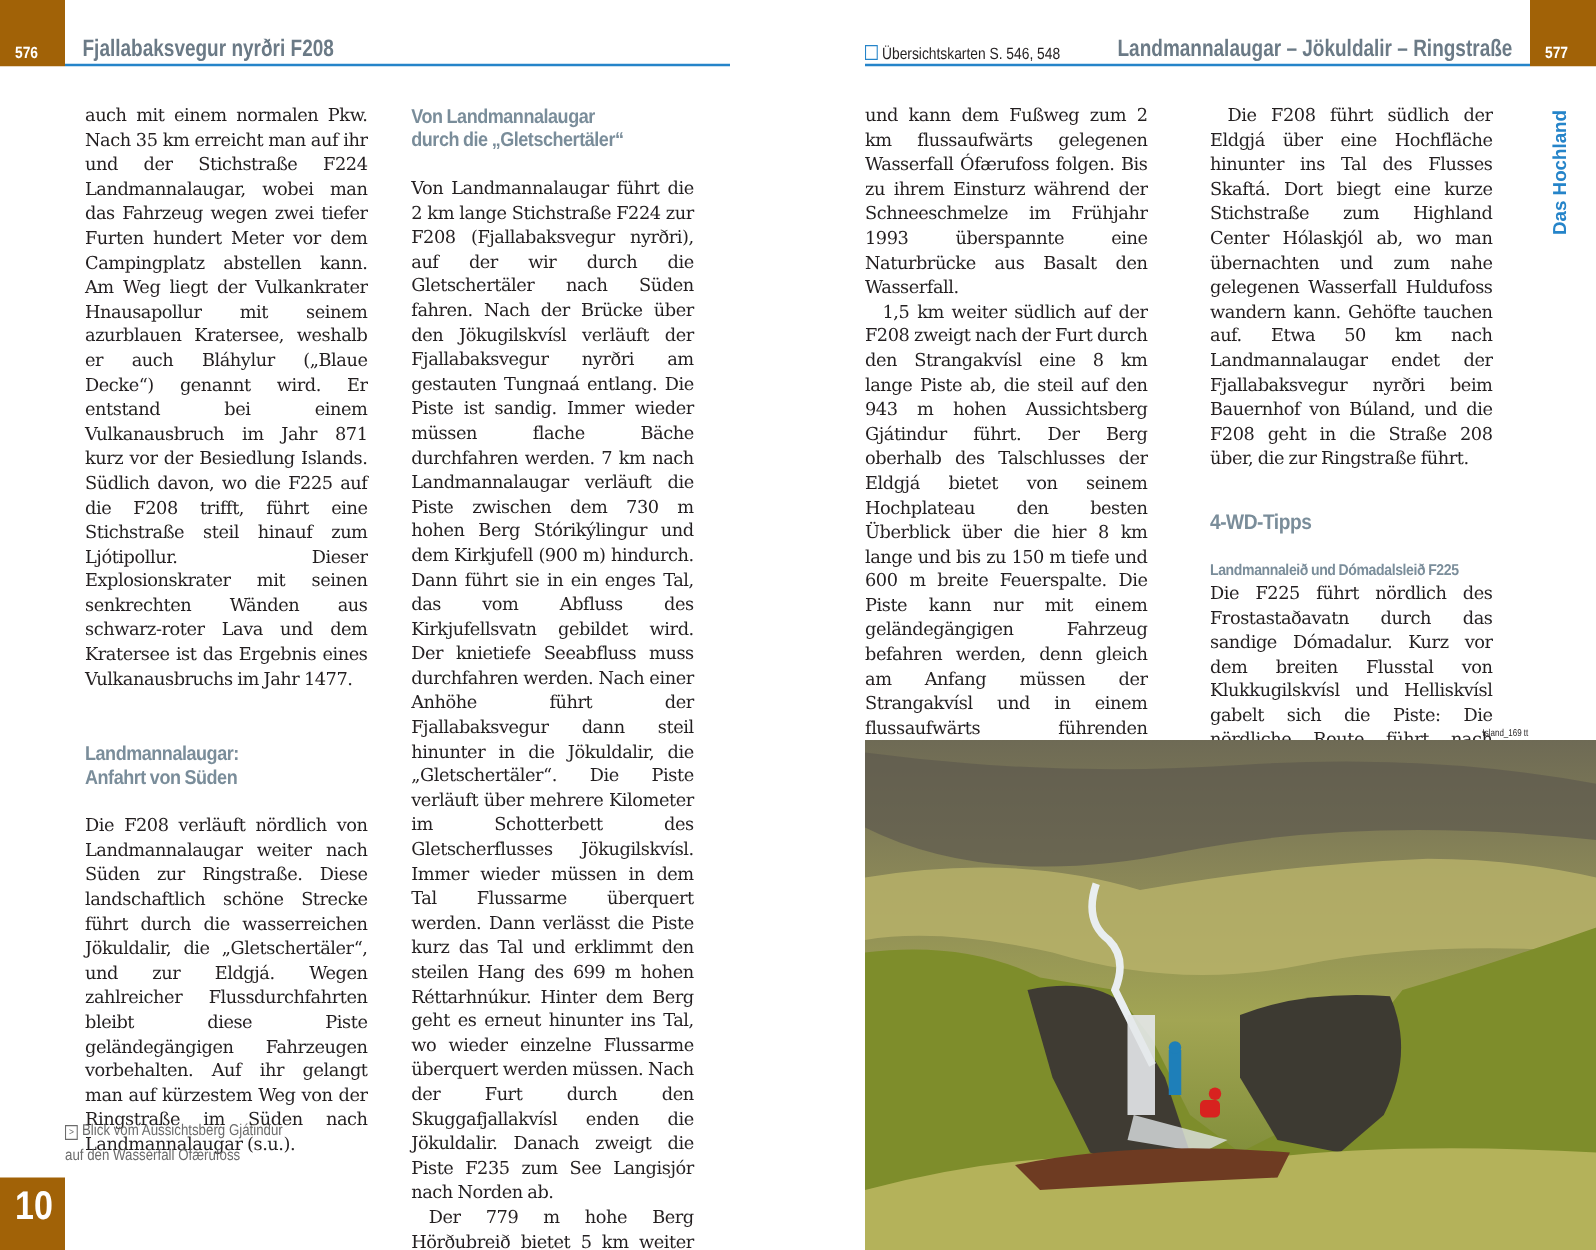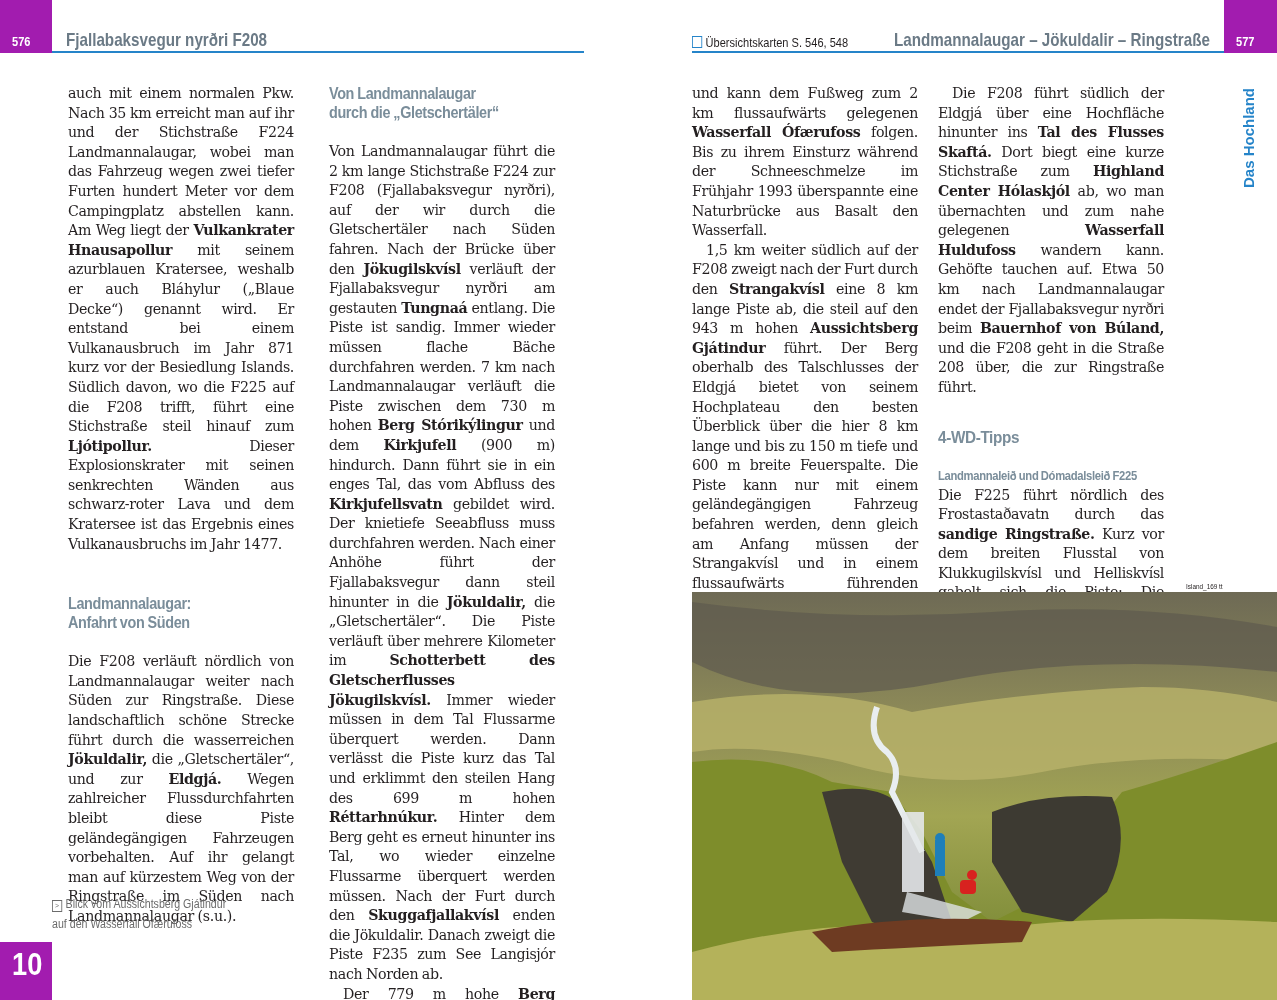--- a/index.html
+++ b/index.html
@@ -1,18 +1,18 @@
 <!DOCTYPE html>
 <html><head>
 <meta charset="utf-8">
 <style>
   html, body { margin:0; padding:0; }
   body { width:1277px; height:1000px; position:relative; background:#ffffff; overflow:hidden;
          font-family:"DejaVu Serif", serif; color:#231f20; }
-  .blue { background:#a21caf; }
+  .blue { background:#a16207; }
   
   .tab-left { position:absolute; left:0; top:0; width:52px; height:53px; }
   .pg-num { position:absolute; color:#fff; font-family:"Liberation Sans", sans-serif; font-weight:bold;
             font-size:13px; transform:scaleX(0.85); }
   .pg-left { left:12px; top:34px; transform-origin:left; }
   .hdr-rule { position:absolute; height:2px; background:#2584c9; }
   .hdr-title { position:absolute; font-family:"Liberation Sans", sans-serif; font-weight:bold;
                color:#6b7a86; font-size:19px; transform:scaleX(0.8); transform-origin:left; white-space:nowrap; }
   .tab-right { position:absolute; left:1224px; top:0; width:53px; height:53px; }
   .pg-right { left:1236px; top:34px; transform-origin:left; }
@@ -20,21 +20,21 @@
               font-size:13px; color:#231f20; transform:scaleX(0.85); transform-origin:left; white-space:nowrap; }
   .sq-icon { display:inline-block; width:10px; height:10px; border:1.2px solid #2584c9; vertical-align:-1px; margin-right:4px; }
   .side-tab { position:absolute; left:1236px; top:90px; width:24px; height:96px; }
   .side-tab span { position:absolute; left:50%; top:50%; transform:translate(-50%,-50%) rotate(-90deg);
                    font-family:"Liberation Sans", sans-serif; font-weight:bold; color:#2584c9; font-size:15px; white-space:nowrap; }
   
   .col { position:absolute; width:226px; font-size:14.2px; line-height:19.6px; text-align:justify;
          letter-spacing:-0.35px; word-spacing:-0.5px; }
   .col p { margin:0; }
   .col p.indent { text-indent:14px; }
-  .col b { font-weight:bold; }
+  .col b { font-weight:normal; }
   .sec-h { font-family:"Liberation Sans", sans-serif; font-weight:bold; color:#7a8d9a; font-size:16px;
            line-height:19px; letter-spacing:-0.4px; text-align:left; margin:0; transform:scaleX(0.9); transform-origin:left; }
   .sub-h { font-family:"Liberation Sans", sans-serif; font-weight:bold; color:#7a8d9a; font-size:12.5px;
            line-height:19px; text-align:left; margin:0; white-space:nowrap; transform:scaleX(0.9); transform-origin:left; }
   .caption { position:absolute; left:52px; top:894px; font-family:"Liberation Sans", sans-serif;
              font-size:12.5px; line-height:20px; color:#6b6b6b; transform:scaleX(0.85); transform-origin:left; white-space:nowrap; }
   .arrow-box { display:inline-block; width:10px; height:10px; border:1px solid #6b6b6b; font-size:8px; line-height:10px;
                text-align:center; vertical-align:0px; margin-right:4px; }
   .chapter-tab { position:absolute; left:0; top:942px; width:52px; height:58px; }
   .chapter-tab span { position:absolute; left:12px; top:4px; color:#fff; font-family:"Liberation Sans", sans-serif;
@@ -89,27 +89,27 @@
 </div>
 <div class="chapter-tab blue">
     <span>10</span>
   </div>
 
 <div class="col" style="left:692px; top:84px;">
   <p>und kann dem Fußweg zum 2 km flussaufwärts gelegenen <b>Wasserfall Ófærufoss</b> folgen. Bis zu ihrem Einsturz während der Schneeschmelze im Frühjahr 1993 überspannte eine Naturbrücke aus Basalt den Wasserfall.</p>
   <p class="indent">1,5 km weiter südlich auf der F208 zweigt nach der Furt durch den <b>Strangakvísl</b> eine 8 km lange Piste ab, die steil auf den 943 m hohen <b>Aussichtsberg Gjátindur</b> führt. Der Berg oberhalb des Talschlusses der Eldgjá bietet von seinem Hochplateau den besten Überblick über die hier 8 km lange und bis zu 150 m tiefe und 600 m breite Feuerspalte. Die Piste kann nur mit einem geländegängigen Fahrzeug befahren werden, denn gleich am Anfang müssen der Strangakvísl und in einem flussaufwärts führenden Linksbogen der breite <b>Norðari-Ófærá</b> durchfahren werden. Auf dem Weg zum Gjátindur zweigt eine weitere Piste nach Skælingar und zum See Blautulón ab (s.u.).</p>
 </div>
 
-<div class="col" style="left:938px; top:84px;">
+<div class="col" style="left:968px; top:84px;">
   <p class="indent">Die F208 führt südlich der Eldgjá über eine Hochfläche hinunter ins <b>Tal des Flusses Skaftá.</b> Dort biegt eine kurze Stichstraße zum <b>Highland Center Hólaskjól</b> ab, wo man übernachten und zum nahe gelegenen <b>Wasserfall Huldufoss</b> wandern kann. Gehöfte tauchen auf. Etwa 50 km nach Landmannalaugar endet der Fjallabaksvegur nyrðri beim <b>Bauernhof von Búland,</b> und die F208 geht in die Straße 208 über, die zur Ringstraße führt.</p>
   <div style="height:30px"></div>
   <h3 class="sec-h" style="font-size:17px">4-WD-Tipps</h3>
   <div style="height:20px"></div>
   <h4 class="sub-h">Landmannaleið und Dómadalsleið F225</h4>
-  <p>Die F225 führt nördlich des Frostastaðavatn durch das <b>sandige Ringstraße.</b> Kurz vor dem breiten Flusstal von Klukkugilskvísl und Helliskvísl gabelt sich die Piste: Die nördliche Route führt nach <b>Landmannahellir</b> (<b>Hütten</b> und ruhiger, einfacher <b>Campingplatz</b>), die ihren Na-</p>
+  <p>Die F225 führt nördlich des Frostastaðavatn durch das <b>sandige Dómadalur.</b> Kurz vor dem breiten Flusstal von Klukkugilskvísl und Helliskvísl gabelt sich die Piste: Die nördliche Route führt nach <b>Landmannahellir</b> (<b>Hütten</b> und ruhiger, einfacher <b>Campingplatz</b>), die ihren Na-</p>
 </div>
 
 <div class="photo-id">Island_169 tt</div>
 <div class="photo">
   <svg width="585" height="408" viewBox="0 0 585 408">
     <defs>
       <linearGradient id="sky" x1="0" y1="0" x2="0" y2="1">
         <stop offset="0" stop-color="#6e6a55"></stop>
         <stop offset="0.3" stop-color="#8d8a58"></stop>
         <stop offset="0.55" stop-color="#a2a553"></stop>

